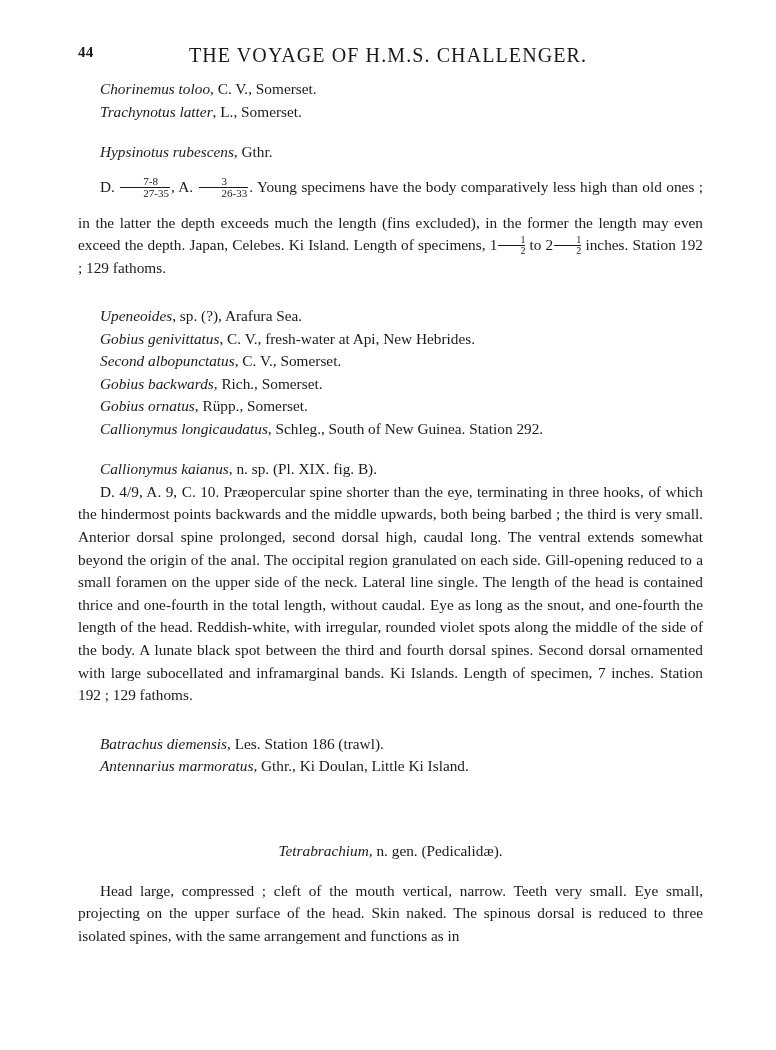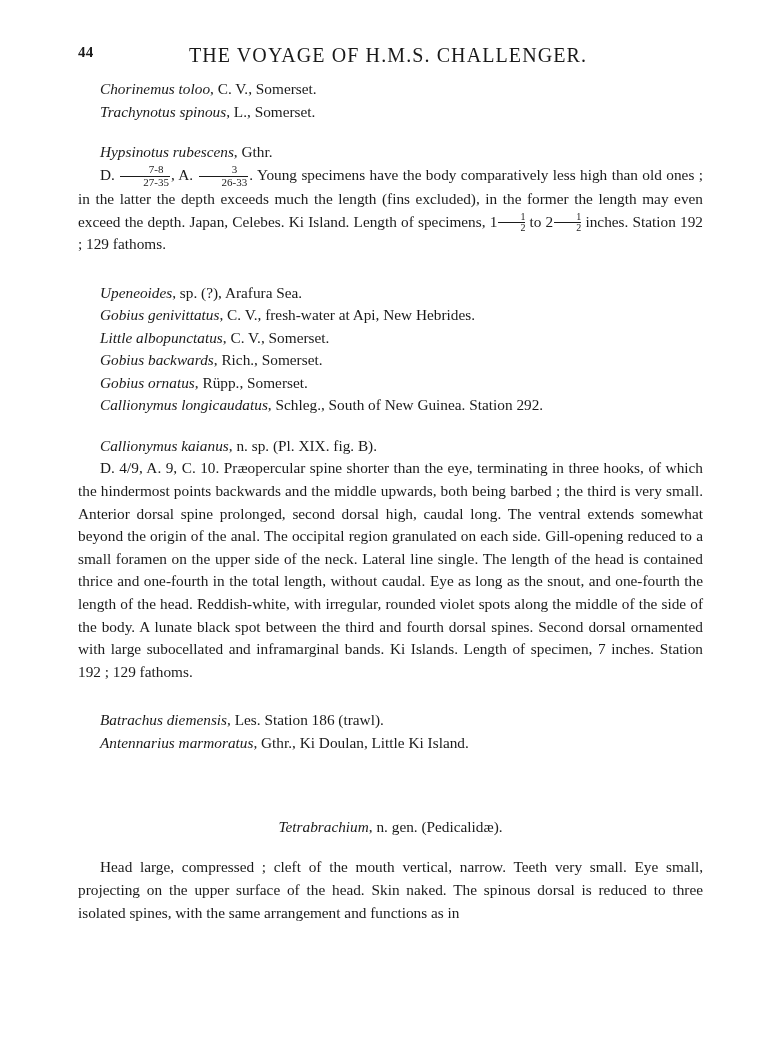--- a/index.html
+++ b/index.html
@@ -81,24 +81,24 @@
     text-align: center;
     font-size: 15.3px;
     line-height: 22px;
     font-style: italic;
   }
   .center-head .roman { font-style: normal; text-align: right; }
 
   .frac {
     display: inline-block;
     vertical-align: -0.55em;
-    text-align: center;
+    text-align: left;
     font-size: 11px;
     line-height: 1.05;
-    margin: 0 1px;
+    margin: 12px 1px;
   }
   .frac .num {
     display: block;
     border-bottom: 1px solid #1a1a1a;
     padding: 0 1px;
   }
   .frac .den {
     display: block;
     padding: 0 1px;
   }
@@ -123,36 +123,36 @@
 
   <div class="header">
     <div class="folio">44</div>
     <div class="running-title">THE VOYAGE OF H.M.S. CHALLENGER.</div>
   </div>
 
   <div class="body">
 
     <div class="block">
       <div class="line"><span class="sp-name">Chorinemus toloo</span><span>, C. V., Somerset.</span></div>
-      <div class="line"><span class="sp-name">Trachynotus spinous</span><span>, L., Somerset.</span></div>
+      <div class="line"><span class="sp-name">Trachynotus latter</span><span>, L., Somerset.</span></div>
     </div>
 
     <div class="spacer-md"></div>
 
     <div class="block">
       <div class="line"><span class="sp-name">Hypsinotus rubescens</span><span>, Gthr.</span></div>
       <div class="para"><span>D. </span><span class="frac"><span class="num">7-8</span><span class="den">27-35</span></span><span>, A. </span><span class="frac"><span class="num">3</span><span class="den">26-33</span></span><span>.   Young specimens have the body comparatively less high than old ones ; in the latter the depth exceeds much the length (fins excluded), in the former the length may even exceed the depth.   Japan, Celebes.  Ki Island.   Length of specimens, 1</span><span class="vfrac"><span class="num">1</span><span class="den">2</span></span><span> to 2</span><span class="vfrac"><span class="num">1</span><span class="den">2</span></span><span> inches.   Station 192 ; 129 fathoms.</span></div>
     </div>
 
     <div class="spacer-lg"></div>
 
     <div class="block">
       <div class="line"><span class="sp-name">Upeneoides</span><span>, sp. (?), Arafura Sea.</span></div>
       <div class="line"><span class="sp-name">Gobius genivittatus</span><span>, C. V., fresh-water at Api, New Hebrides.</span></div>
-      <div class="line"><span class="sp-name">Little albopunctatus</span><span>, C. V., Somerset.</span></div>
+      <div class="line"><span class="sp-name">Second albopunctatus</span><span>, C. V., Somerset.</span></div>
       <div class="line"><span class="sp-name">Gobius backwards</span><span>, Rich., Somerset.</span></div>
       <div class="line"><span class="sp-name">Gobius ornatus</span><span>, Rüpp., Somerset.</span></div>
       <div class="line"><span class="sp-name">Callionymus longicaudatus</span><span>, Schleg., South of New Guinea.    Station 292.</span></div>
     </div>
 
     <div class="spacer-md"></div>
 
     <div class="block">
       <div class="line"><span class="sp-name">Callionymus kaianus</span><span>, n. sp. (Pl. XIX. fig. B).</span></div>
       <div class="para">D. 4/9, A. 9, C. 10.   Præopercular spine shorter than the eye, terminating in three hooks, of which the hindermost points backwards and the middle upwards, both being barbed ; the third is very small.   Anterior dorsal spine prolonged, second dorsal high, caudal long.   The ventral extends somewhat beyond the origin of the anal.   The occipital region granulated on each side.   Gill-opening reduced to a small foramen on the upper side of the neck.   Lateral line single.   The length of the head is contained thrice and one-fourth in the total length, without caudal.   Eye as long as the snout, and one-fourth the length of the head.   Reddish-white, with irregular, rounded violet spots along the middle of the side of the body.   A lunate black spot between the third and fourth dorsal spines.   Second dorsal ornamented with large subocellated and inframarginal bands.   Ki Islands.   Length of specimen, 7 inches.   Station 192 ; 129 fathoms.</div>

